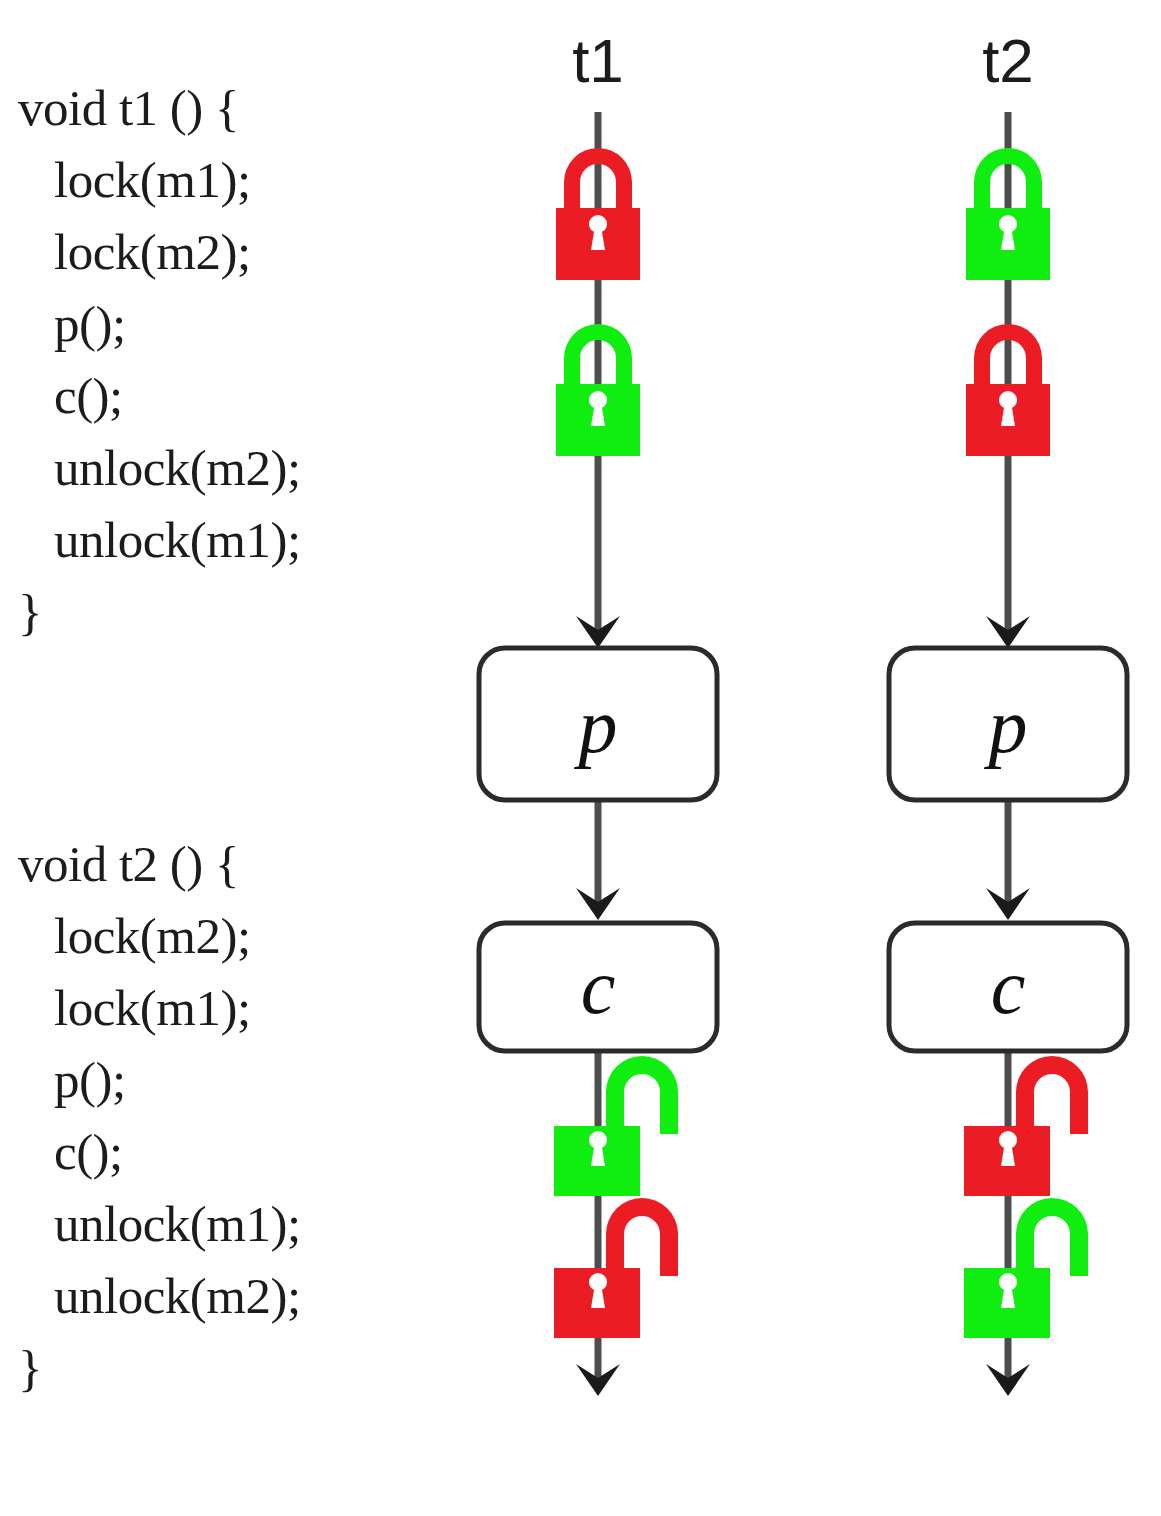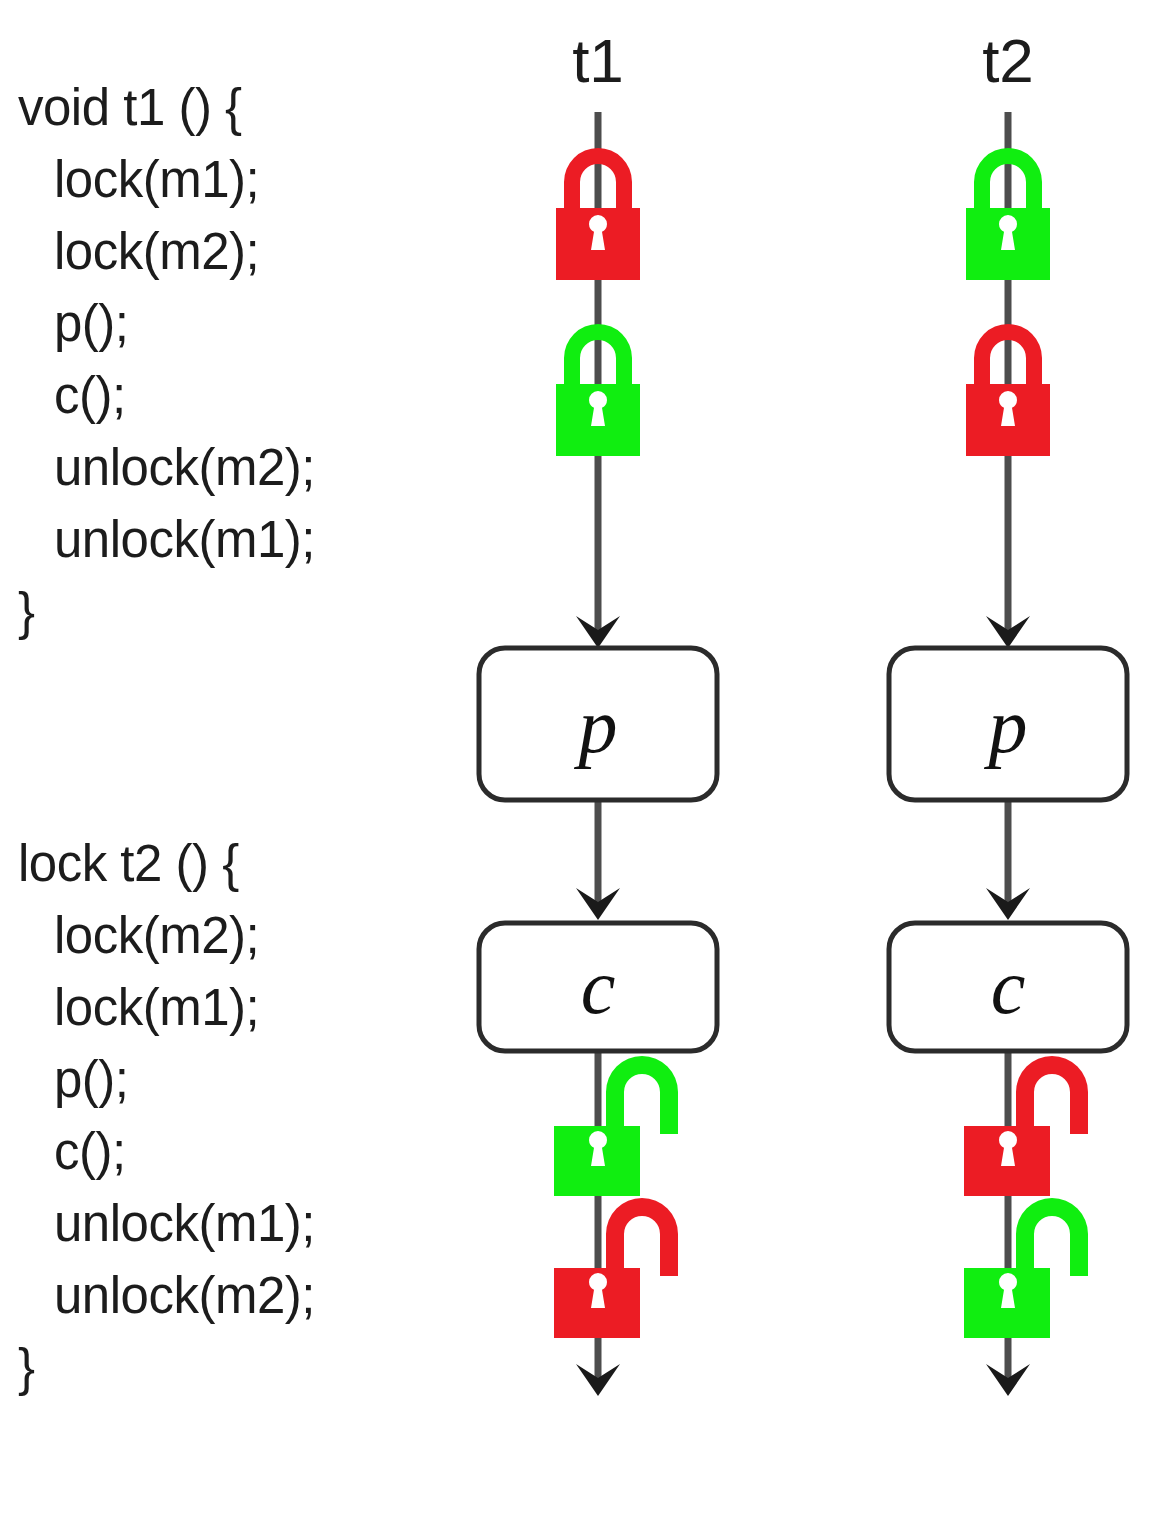--- a/index.html
+++ b/index.html
@@ -26,21 +26,21 @@
   }
   .code-block {
     position: absolute;
     left: 18px;
     width: 430px;
   }
   #code-block-t1 { top: 72px; }
   #code-block-t2 { top: 828px; }
 
   .code-line {
-    font-family: Liberation Sans, sans-serif;
+    font-family: Liberation Serif, serif;
     font-size: 51px;
     line-height: 72px;
     color: #1c1c1c;
     white-space: pre;
     letter-spacing: -0.5px;
   }
   .code-line.indent { padding-left: 36px; }
 
   
   #diagram {
@@ -91,21 +91,21 @@
     <div class="code-line indent">lock(m1);</div>
     <div class="code-line indent">lock(m2);</div>
     <div class="code-line indent">p();</div>
     <div class="code-line indent">c();</div>
     <div class="code-line indent">unlock(m2);</div>
     <div class="code-line indent">unlock(m1);</div>
     <div class="code-line">}</div>
   </div>
 
   <div class="code-block" id="code-block-t2">
-    <div class="code-line">lock t2 () {</div>
+    <div class="code-line">void t2 () {</div>
     <div class="code-line indent">lock(m2);</div>
     <div class="code-line indent">lock(m1);</div>
     <div class="code-line indent">p();</div>
     <div class="code-line indent">c();</div>
     <div class="code-line indent">unlock(m1);</div>
     <div class="code-line indent">unlock(m2);</div>
     <div class="code-line">}</div>
   </div>
 
 </div>

